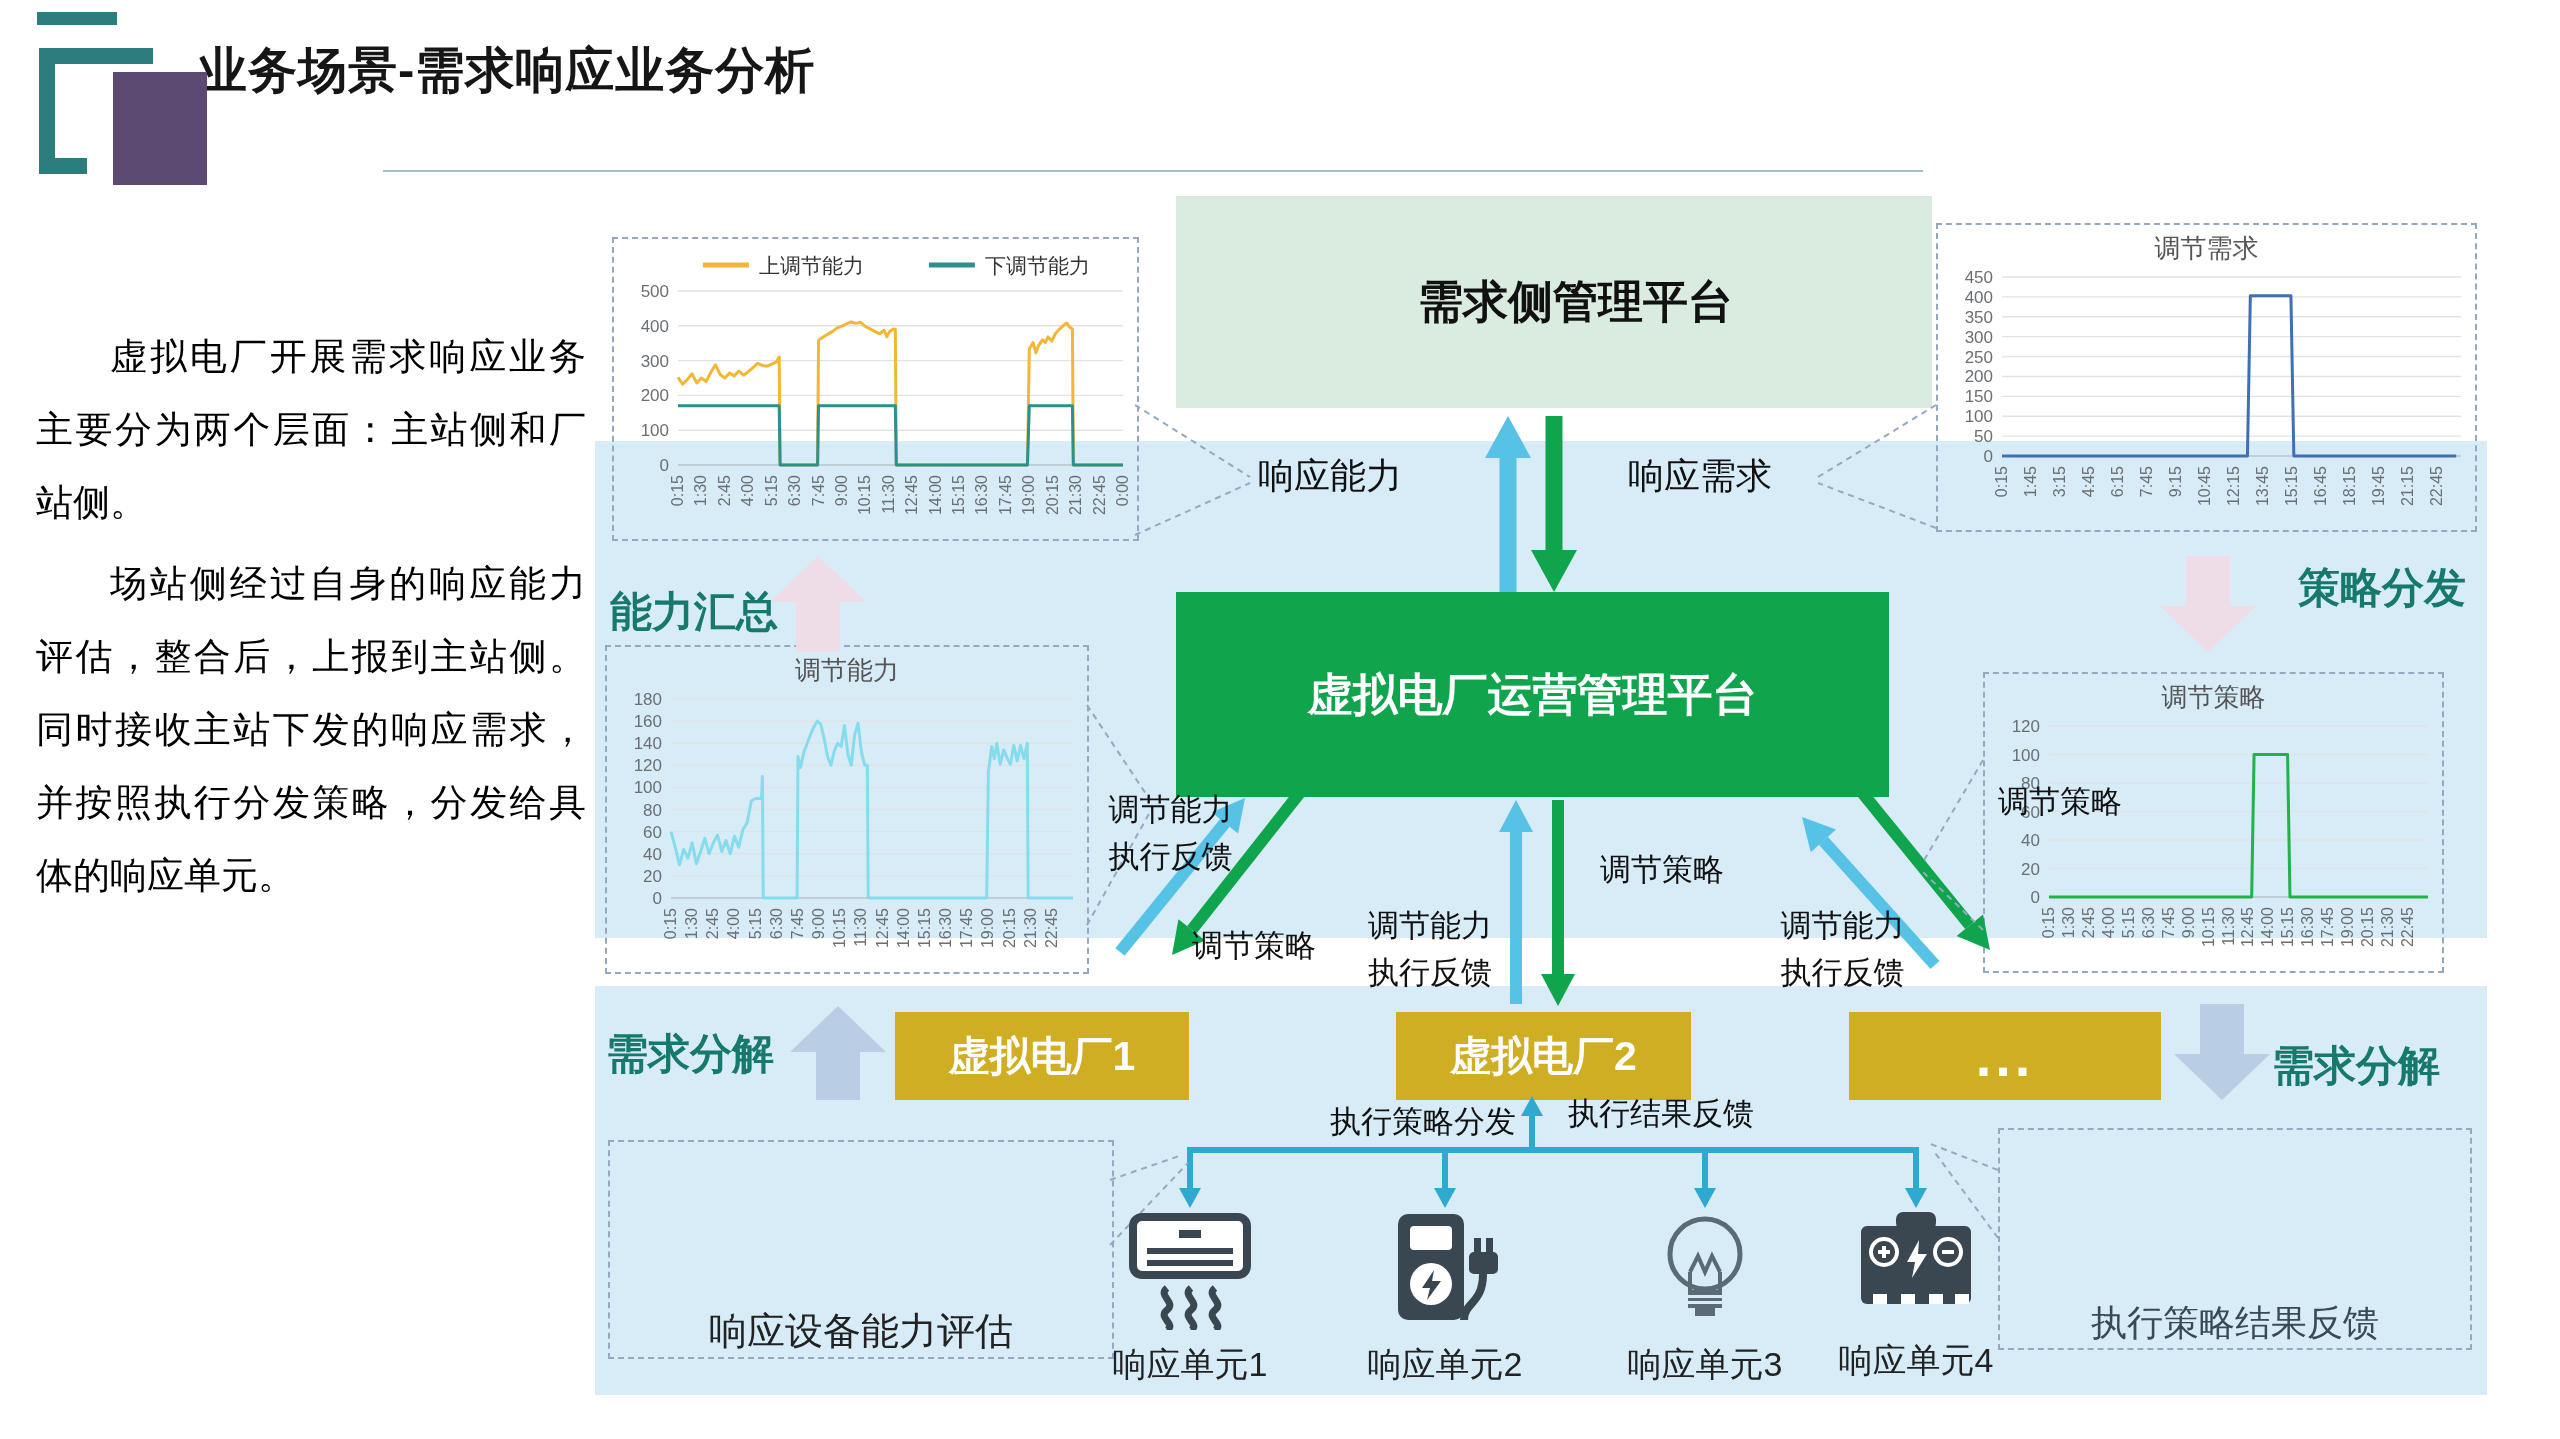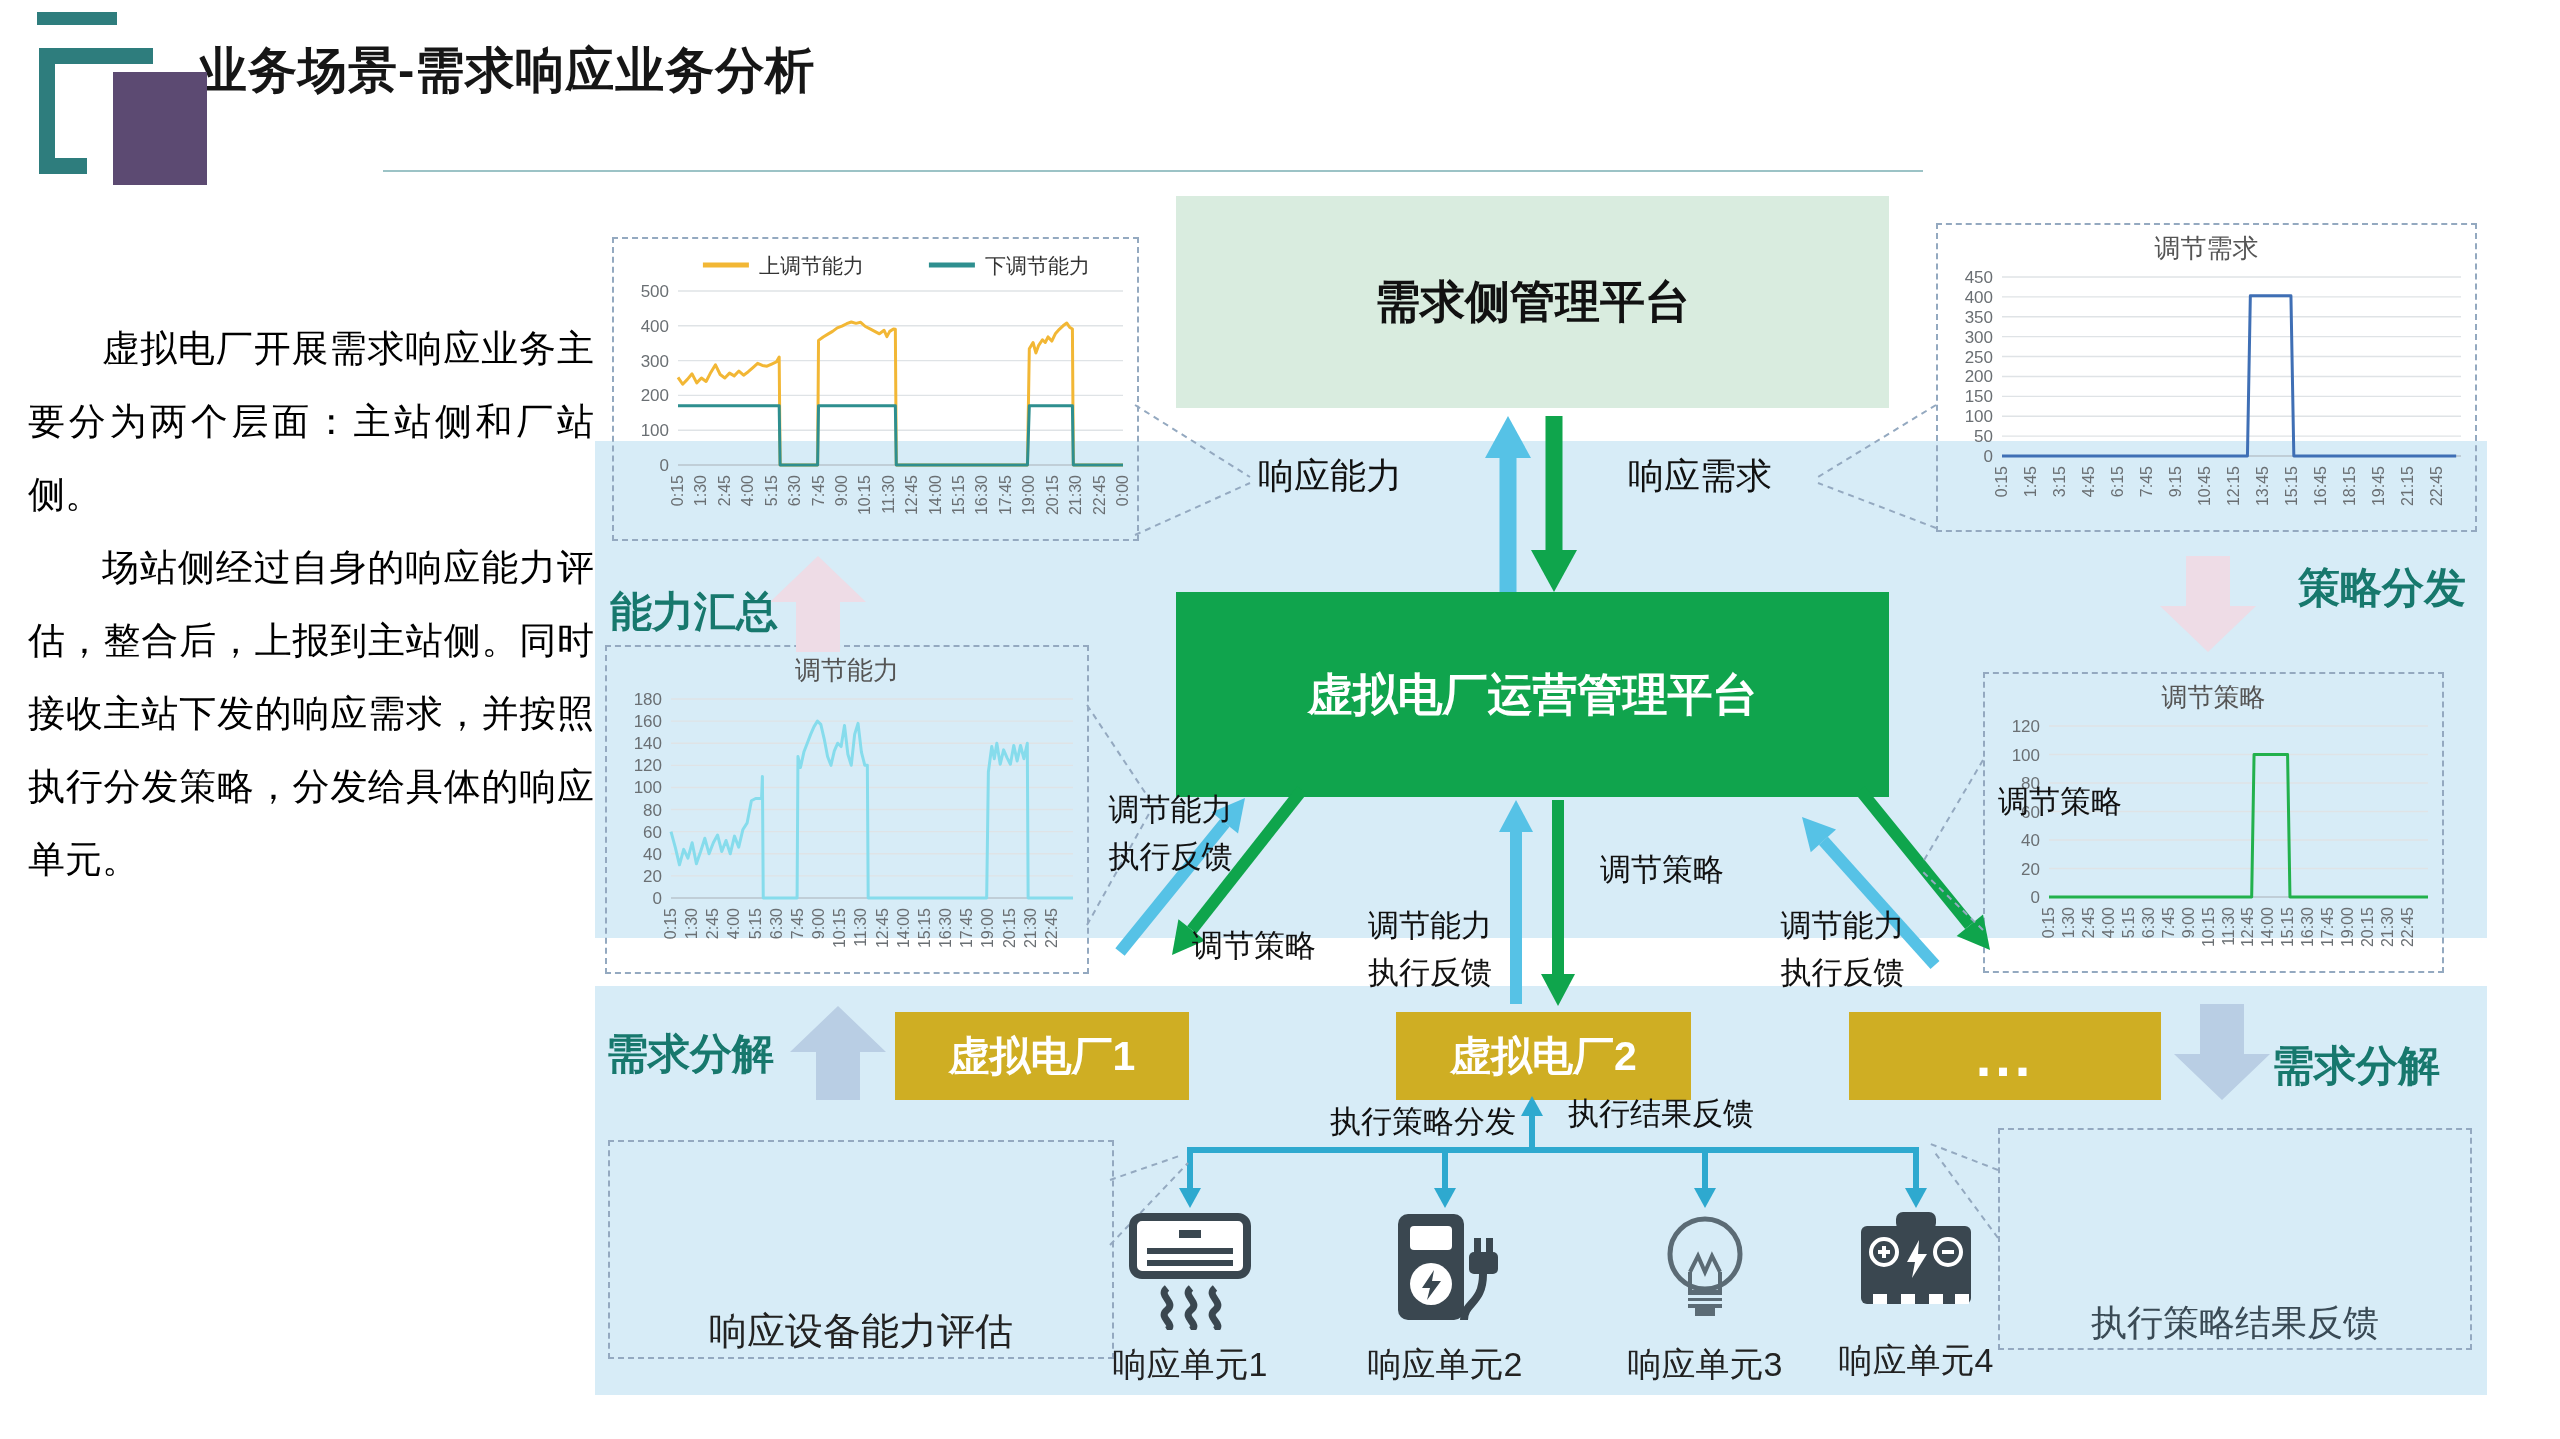--- a/index.html
+++ b/index.html
@@ -4,35 +4,35 @@
 <style>
   html,body{margin:0;padding:0;background:#fff;}
   body{width:2560px;height:1439px;position:relative;overflow:hidden;
        font-family:"Liberation Sans","DejaVu Sans",sans-serif;color:#111;}
   .abs{position:absolute;}
   
   #page-title{left:198px;top:38px;font-size:49px;font-weight:700;color:#161616;letter-spacing:1px;}
   #title-underline{left:383px;top:170px;width:1540px;height:2px;background:var(--underline);}
   
   #intro{left:28px;top:312px;width:566px;font-size:37px;line-height:73px;color:#000;text-align:justify;}
-  #intro p{margin:0;text-indent:2em;font-family:Liberation Serif, serif;}
+  #intro p{margin:8px;text-indent:2em;font-family:Liberation Serif, serif;}
   
   .band{left:595px;width:1892px;background:var(--band);z-index:0;}
   #band-top{top:441px;height:497px;}
   #band-bottom{top:986px;height:409px;}
   
   .chartbox{border:2px dashed var(--dash);z-index:3;}
   #chart-0{left:612px;top:237px;width:523px;height:300px;}
   #chart-1{left:1936px;top:223px;width:537px;height:305px;}
   #chart-2{left:605px;top:645px;width:480px;height:325px;}
   #chart-3{left:1983px;top:672px;width:457px;height:297px;}
   
   .bigbox{left:1176px;width:713px;display:flex;align-items:center;justify-content:center;
           font-size:45px;font-weight:700;z-index:4;text-align:center;}
-  #demand-box{top:196px;height:212px;background:var(--demand-box);color:#111;}
+  #demand-box{top:196px;height:212px;background:var(--demand-box);color:#111;padding-left:43px;}
   #vpp-box{top:592px;height:205px;background:var(--vpp-box);color:#fff;}
   .plantbox{top:1012px;height:88px;background:var(--yellow-box);color:#fff;font-size:41px;
             font-weight:700;display:flex;align-items:center;justify-content:center;z-index:4;}
   #plant-1{left:895px;width:294px;}
   #plant-2{left:1396px;width:295px;}
   #plant-3{left:1849px;width:312px;font-size:56px;letter-spacing:4px;}
   
   .lbl{font-size:36px;color:#111;z-index:6;white-space:nowrap;}
   .small-lbl{font-size:31px;color:#111;z-index:6;white-space:pre-line;text-align:center;line-height:47px;}
   .teal-lbl{font-size:42px;font-weight:700;color:var(--teal-label);z-index:6;white-space:nowrap;}

